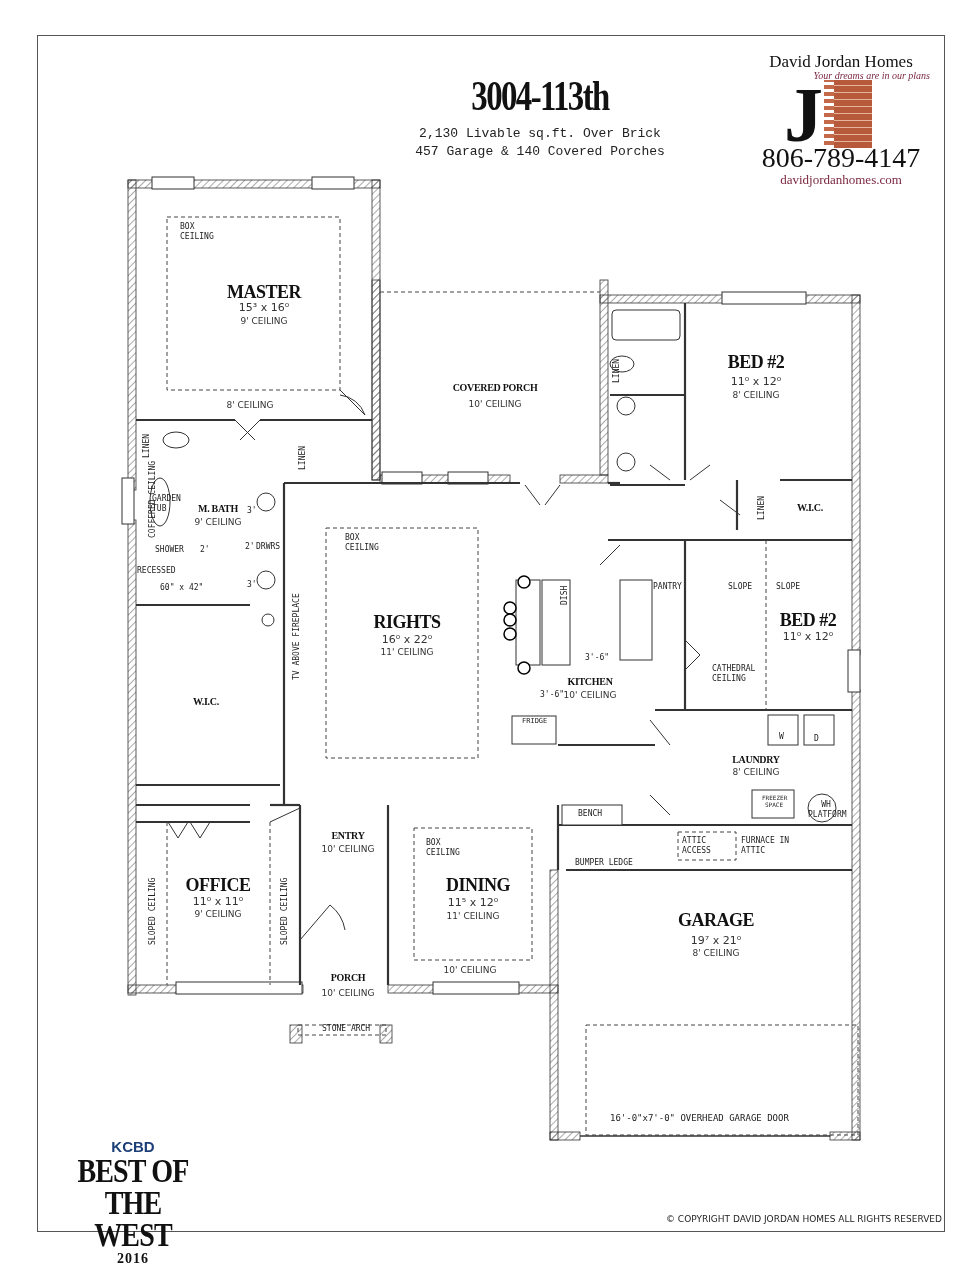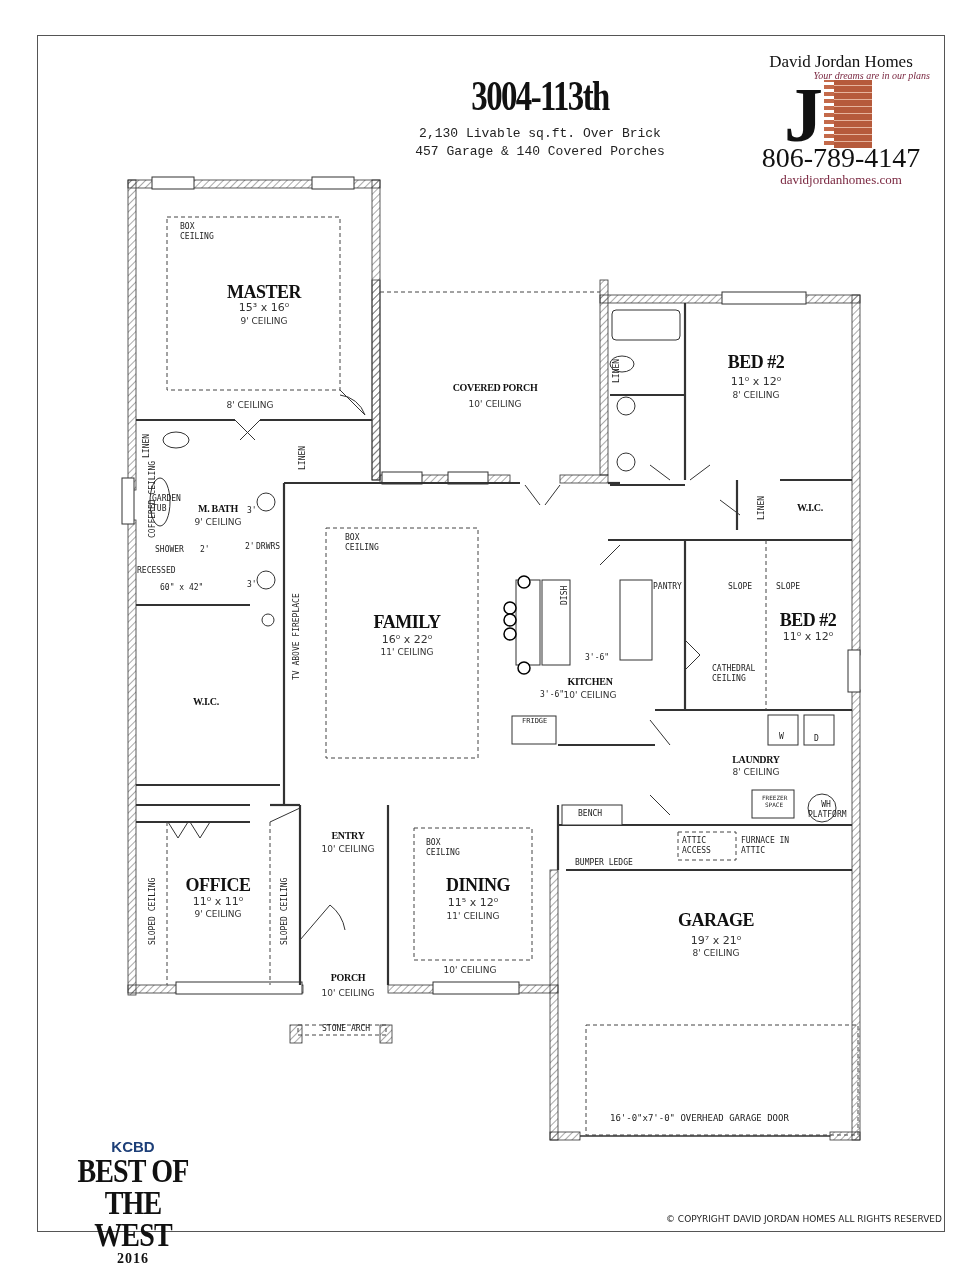--- a/index.html
+++ b/index.html
@@ -186,21 +186,21 @@
 
 <div class="lbl room-sm" style="left:495px;top:382px">COVERED PORCH</div>
 <div class="dim" style="left:495px;top:399px;font-size:9px">10' CEILING</div>
 
 <div class="lbl room" style="left:756px;top:352px">BED #2</div>
 <div class="dim" style="left:756px;top:375px">11⁰ x 12⁰</div>
 <div class="dim" style="left:756px;top:390px;font-size:9px">8' CEILING</div>
 
 <div class="lbl room-sm" style="left:810px;top:502px">W.I.C.</div>
 
-<div class="lbl room" style="left:407px;top:612px">FAMILY</div>
+<div class="lbl room" style="left:407px;top:612px">RIGHTS</div>
 <div class="dim" style="left:407px;top:633px">16⁰ x 22⁰</div>
 <div class="dim" style="left:407px;top:647px;font-size:9px">11' CEILING</div>
 <div class="note" style="left:345px;top:533px;width:30px;white-space:normal">BOX CEILING</div>
 
 <div class="lbl room-sm" style="left:590px;top:676px">KITCHEN</div>
 <div class="dim" style="left:590px;top:690px;font-size:9px">10' CEILING</div>
 
 <div class="lbl room" style="left:808px;top:610px">BED #2</div>
 <div class="dim" style="left:808px;top:630px">11⁰ x 12⁰</div>
 <div class="note" style="left:712px;top:664px;width:40px;white-space:normal">CATHEDRAL CEILING</div>

